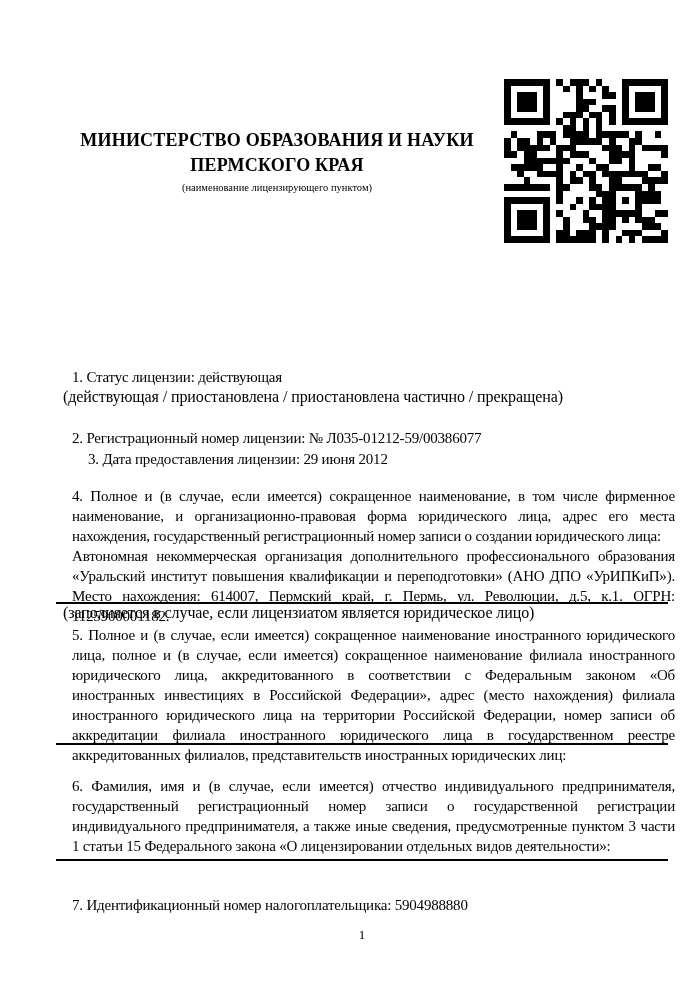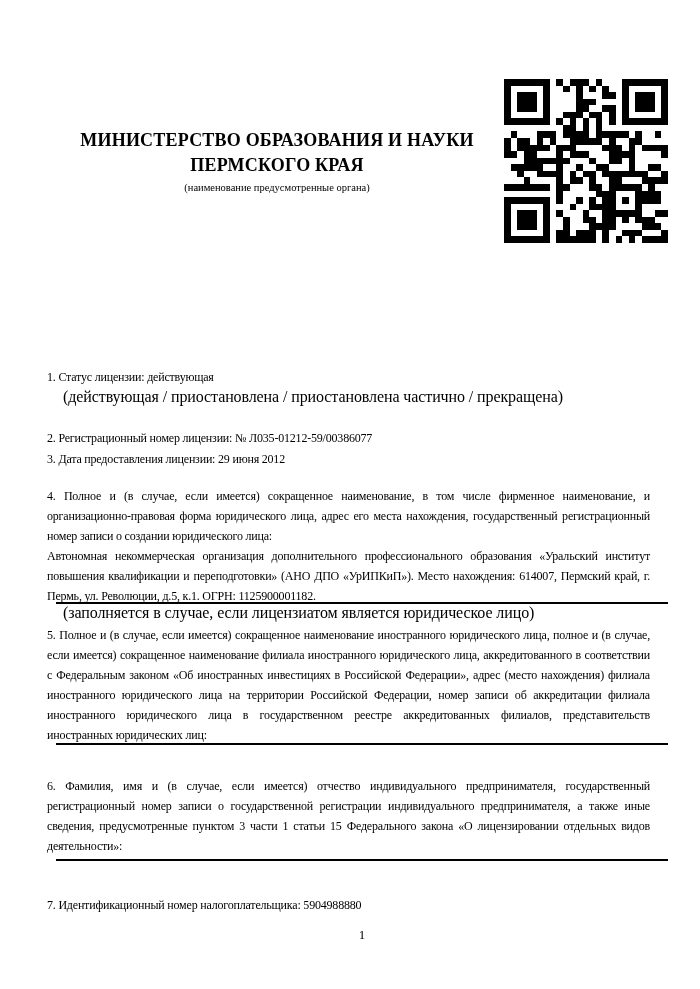--- a/index.html
+++ b/index.html
@@ -15,32 +15,32 @@
   .hdr-l1, .hdr-l2 { font-size:18px; font-weight:bold; line-height:25px; letter-spacing:0.2px; }
   .hdr-cap { font-size:10.5px; line-height:12px; margin-top:4px; }
 
   .qr { left:504px; top:79px; width:164px; height:164px; }
 
   
   .title { top:302px; left:57px; width:610px; text-align:center; font-size:13.6px; line-height:18px; }
 
   
   .itemline, .para {
-    left:47px; width:603px; font-size:12px; line-height:20px; letter-spacing:-0.2px;
+    left:72px; width:603px; font-size:15px; line-height:20px; letter-spacing:-0.2px;
   }
   .para { text-align:justify; }
 
   .cap { left:63px; width:550px; text-align:left; font-size:16px; line-height:13px; letter-spacing:-0.1px; }
 
   .rule { left:56px; width:612px; height:0; border-top:2px solid #000; }
 
   .pos-item1 { top:367px; }
   .pos-cap1  { top:390px; }
   .pos-item2 { top:419px;margin-top:9px; }
-  .pos-item3 { top:449px; }
+  .pos-item3 { top:449px;margin-left:16px; }
   .pos-item4label { top:486px; }
   .pos-item4value { top:546px; }
   .pos-rule4 { top:602px; }
   .pos-cap4  { top:606px;font-family:Liberation Serif, serif; }
   .pos-item5label { top:625px; }
   .pos-rule5 { top:743px; }
   .pos-cap5  { top:747px; }
   .pos-item6label { top:776px; }
   .pos-rule6 { top:859px; }
   .pos-cap6  { top:865px; }
@@ -49,21 +49,21 @@
   .pagenum { top:927px; left:57px; width:610px; text-align:center; font-size:13px; line-height:16px; }
 </style>
 </head>
 <body>
 
 <div class="doc">
 
   <div class="abs hdr">
     <div class="hdr-l1">МИНИСТЕРСТВО ОБРАЗОВАНИЯ И НАУКИ</div>
     <div class="hdr-l2">ПЕРМСКОГО КРАЯ</div>
-    <div class="hdr-cap">(наименование предусмотренные органа)</div>
+    <div class="hdr-cap">(наименование лицензирующего пунктом)</div>
   </div>
 
   <svg class="abs qr" id="qr" viewBox="0 0 25 25" shape-rendering="crispEdges" aria-label="qr-code">
       <rect x="0" y="0" width="25" height="25" fill="#fff"></rect>
       <rect x="0" y="0" width="1" height="1" fill="#000"></rect>
       <rect x="1" y="0" width="1" height="1" fill="#000"></rect>
       <rect x="2" y="0" width="1" height="1" fill="#000"></rect>
       <rect x="3" y="0" width="1" height="1" fill="#000"></rect>
       <rect x="4" y="0" width="1" height="1" fill="#000"></rect>
       <rect x="5" y="0" width="1" height="1" fill="#000"></rect>

